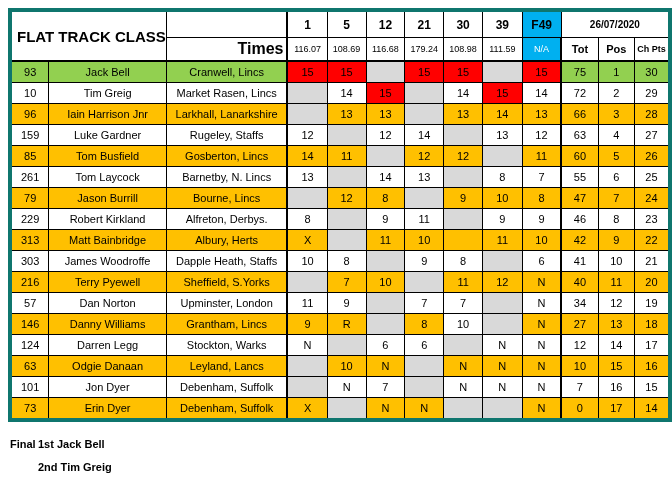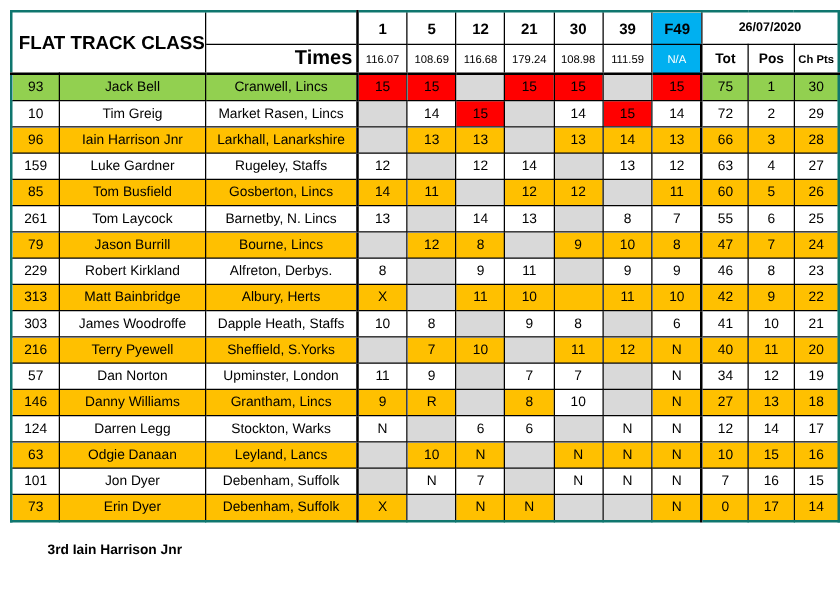--- a/index.html
+++ b/index.html
@@ -4,21 +4,21 @@
 <style>
   html,body{margin:0;padding:0;}
   body{
     width:672px;height:478px;background:#ffffff;color:#000;
     font-family:"Liberation Sans", sans-serif;
     -webkit-font-smoothing:antialiased;
     overflow:hidden;
   }
   table{
     border-collapse:collapse;table-layout:fixed;
-    margin:8px 0 0 8px;border:2px solid #0f766e;padding-left:20px;
+    margin:8px 0 0 8px;border:4px solid #0f766e;padding-left:20px;
   }
   td{
     border:1px solid #000;padding:0;text-align:center;vertical-align:middle;
     font-size:11px;white-space:nowrap;overflow:hidden;
   }
   
   .title-cell{
     font-size:15px;font-weight:bold;text-align:left;padding-left:5px;
     border-bottom:2px solid #000;letter-spacing:0px;
   }
@@ -345,19 +345,24 @@
         <td>N</td>
         <td class="thick-left">0</td>
         <td>17</td>
         <td>14</td>
       </tr>
     </tbody>
 </table>
 
 <div class="footer">
   <div class="footer-row">
+    <span class="final-label">Final</span>
+    <span>1st Jack Bell</span>
+  </div>
+  <div class="footer-row">
     <span class="final-label"></span>
+    <span>2nd Tim Greig</span>
   </div>
   <div class="footer-row">
     <span class="final-label"></span>
     <span>3rd Iain Harrison Jnr</span>
   </div>
 </div>
 
 </body></html>

